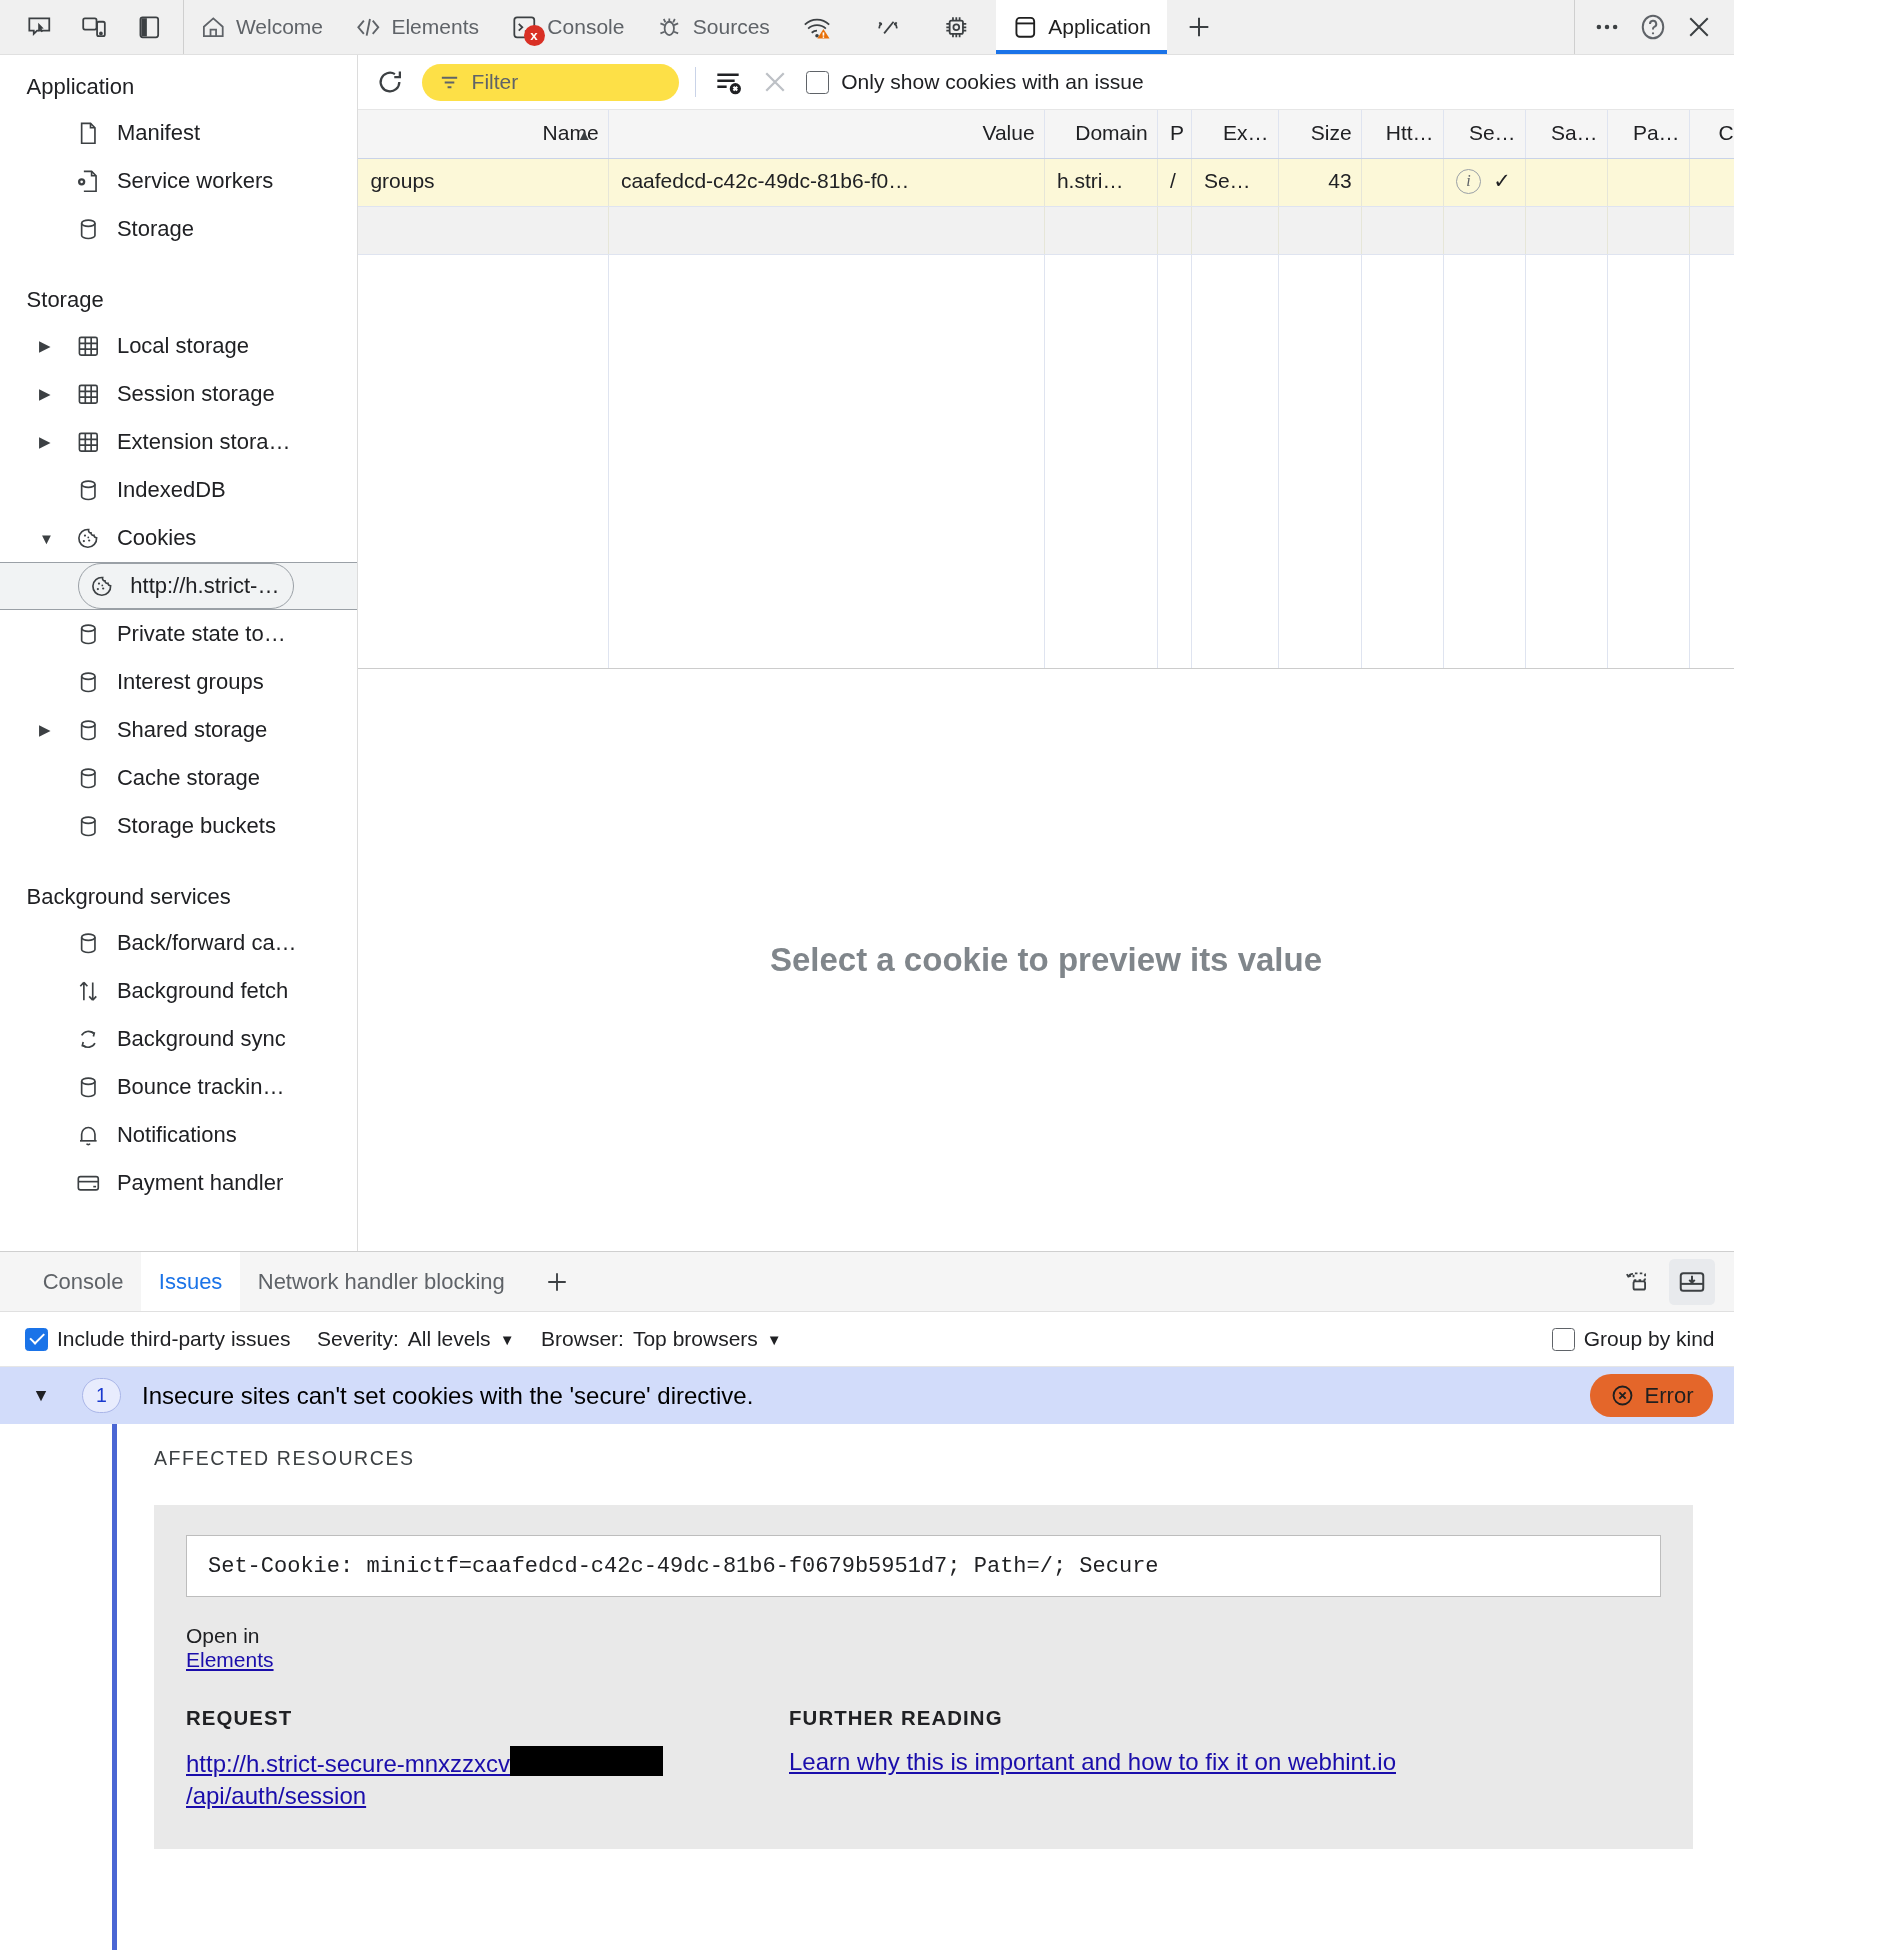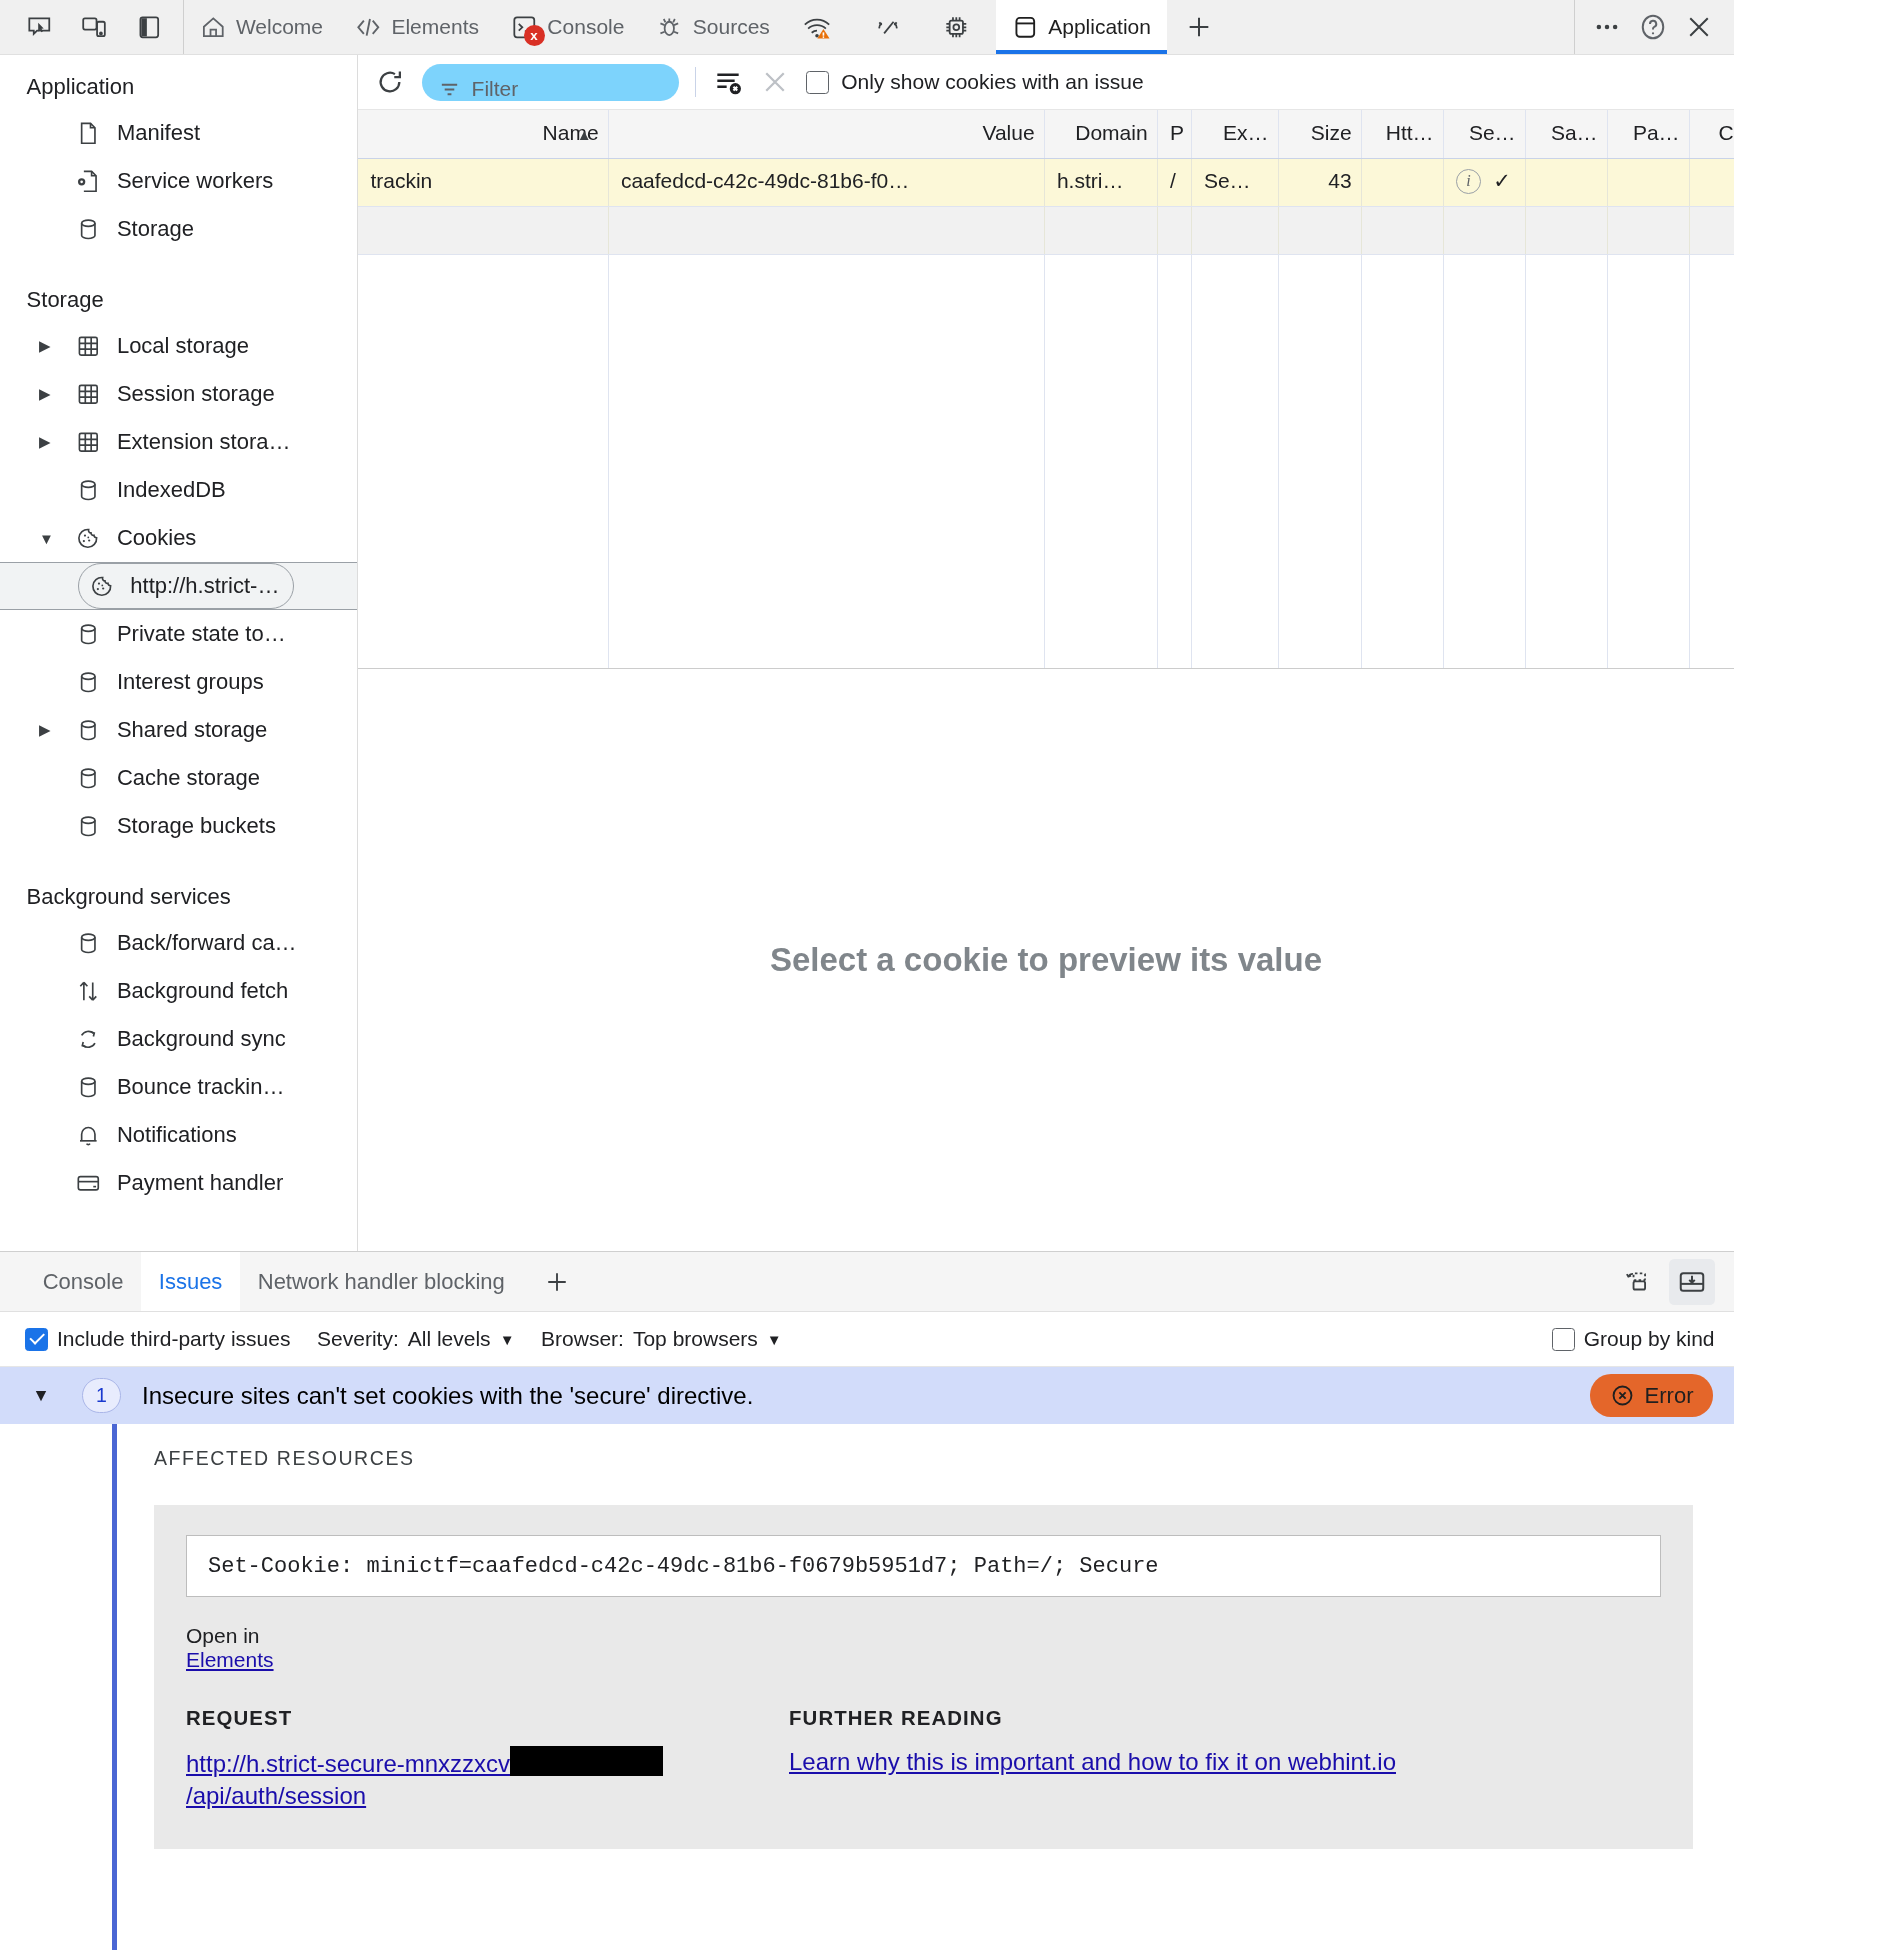--- a/index.html
+++ b/index.html
@@ -129,25 +129,25 @@
 
   .cookie-toolbar {
     height: 55px; min-height: 55px;
     background: #ffffff;
     display: flex; align-items: center;
     gap: 16px;
     padding: 0 17.7px 0 16px;
     border-bottom: 0.9px solid #e6e6e6;
   }
   .filter-box {
-    background: #7dd3fc;
+    background: #fde047;
     border-radius: 19.5px;
     height: 37px;
     width: 257px;
-    display: flex; align-items: flex-end;
+    display: flex; align-items: center;
     gap: 10.6px;
     padding: 0 16px;
     font-size: 21px;
     color: #5f6368;
     cursor: text;
   }
   .tb-sep { width: 0.9px; height: 30px; background: #c9d3e8; }
   .tb-icon { cursor: pointer; display: flex; align-items: center; }
   .chk-row { display: flex; align-items: center; gap: 12.4px; font-size: 21px; color: #202124; cursor: pointer; }
   .chkbox {
@@ -789,21 +789,21 @@
               <th>Htt…</th>
               <th>Se…</th>
               <th>Sa…</th>
               <th>Pa…</th>
               <th>Cr…</th>
               <th>Pri…</th>
             </tr>
           </thead>
           <tbody>
             <tr class="row-data">
-              <td>trackin</td>
+              <td>groups</td>
               <td>caafedcd-c42c-49dc-81b6-f0…</td>
               <td>h.stri…</td>
               <td>/</td>
               <td>Se…</td>
               <td class="num">43</td>
               <td></td>
               <td>
                 <span class="sec-cell">
                   <span class="info-circle">i</span>
                   <span>✓</span>

